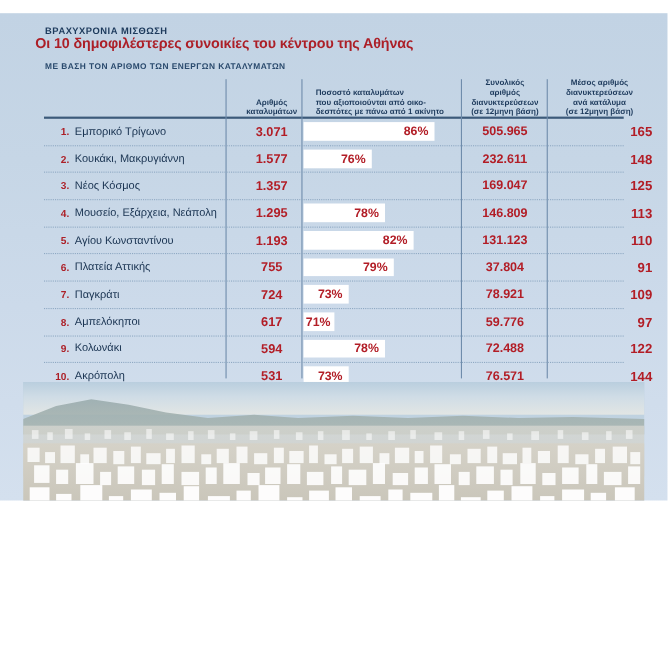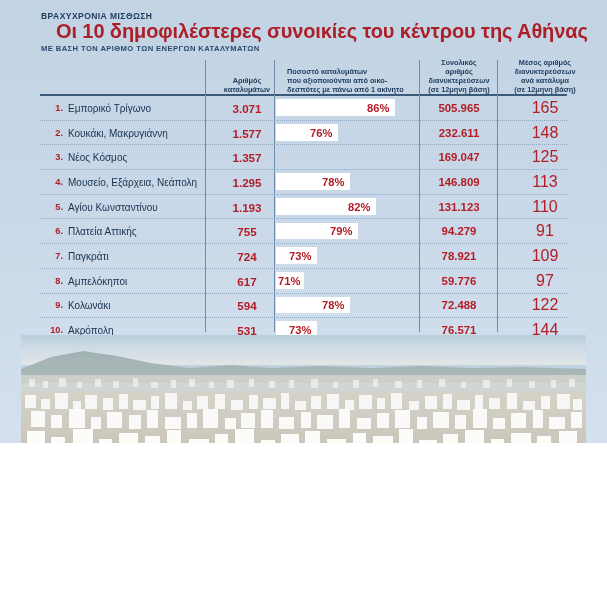--- a/index.html
+++ b/index.html
@@ -9,31 +9,32 @@
     background:#ffffff;
     font-family:"Liberation Sans","DejaVu Sans",sans-serif;
     -webkit-font-smoothing:antialiased;
     overflow:hidden;
   }
   #page{
     position:relative;
     width:607px;height:443px;
     background:linear-gradient(180deg,#c2d3e4 0%,#c6d6e6 30%,#ccdaea 60%,#d4e0ee 100%);
     overflow:hidden;
+    margin-top:12px;
   }
 
   
   .kicker{
     position:absolute;left:41px;top:11px;
     font-size:8.5px;font-weight:bold;letter-spacing:.45px;
     color:#1d3a5c;
   }
   .title{
-    position:absolute;left:56px;top:20px;
-    font-size:20px;font-weight:bold;letter-spacing:-.1px;
+    position:absolute;left:32px;top:20px;
+    font-size:13px;font-weight:bold;letter-spacing:-.1px;
     color:#ac1f27;white-space:nowrap;
   }
   .subtitle{
     position:absolute;left:41px;top:44px;
     font-size:7.6px;font-weight:bold;letter-spacing:.42px;
     color:#2a4a6d;
   }
 
   
   #table{position:absolute;left:40px;top:58px;width:527px;}
@@ -86,23 +87,23 @@
   .barlabel{
     position:absolute;top:50%;transform:translateY(-50%);
     font-size:11.2px;font-weight:bold;color:#b21d26;
   }
   .v3{
     position:absolute;left:374px;width:90px;text-align:center;
     top:50%;transform:translateY(-50%);
     font-size:11.4px;font-weight:bold;color:#b21d26;
   }
   .v4{
-    position:absolute;left:457px;width:96px;text-align:center;
+    position:absolute;left:457px;width:96px;text-align:right;
     top:50%;transform:translateY(-50%);
-    font-size:16px;font-weight:normal;color:#b21d26;
+    font-size:12px;font-weight:bold;color:#b21d26;
   }
 
   
   .vsep{position:absolute;width:1px;background:#6f8cab;}
   .vs1{left:165px;top:2px;height:272px;}
   .vs2{left:234px;top:2px;height:272px;}
   .vs3{left:379px;top:2px;height:272px;}
   .vs4{left:457px;top:2px;height:272px;}
 
   
@@ -223,21 +224,21 @@
           <div class="v4">110</div>
         </div>
         <div class="row">
           <div class="rank">6.</div>
           <div class="name">Πλατεία Αττικής</div>
           <div class="v1">755</div>
           <div class="barwrap">
             <div class="bar" style="width: 82px;"></div>
             <div class="barlabel" style="left: 54px;">79%</div>
           </div>
-          <div class="v3">94.279</div>
+          <div class="v3">37.804</div>
           <div class="v4">91</div>
         </div>
         <div class="row">
           <div class="rank">7.</div>
           <div class="name">Παγκράτι</div>
           <div class="v1">724</div>
           <div class="barwrap">
             <div class="bar" style="width: 41px;"></div>
             <div class="barlabel" style="left: 13px;">73%</div>
           </div>

